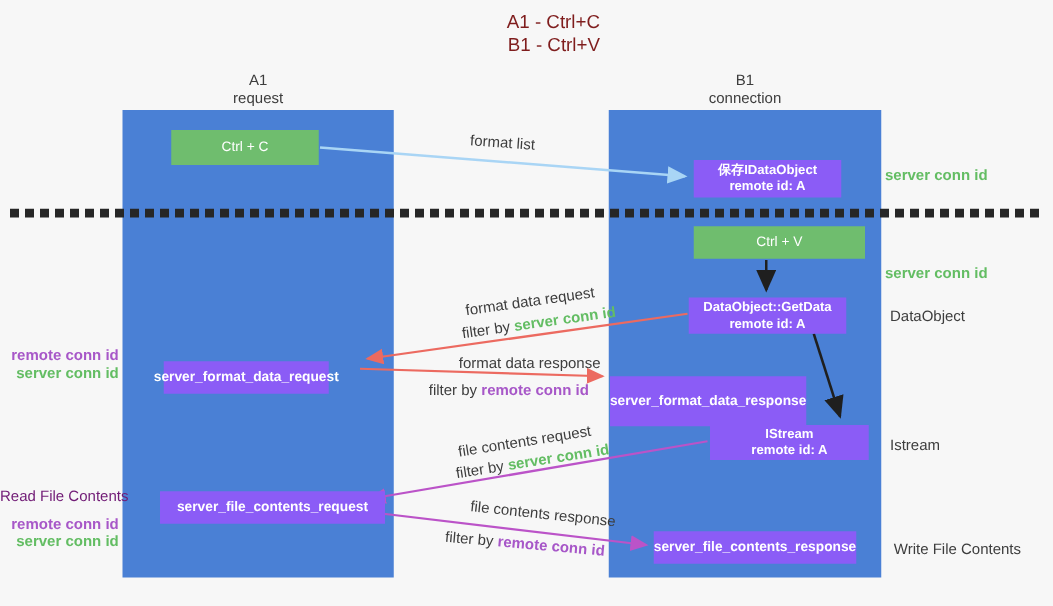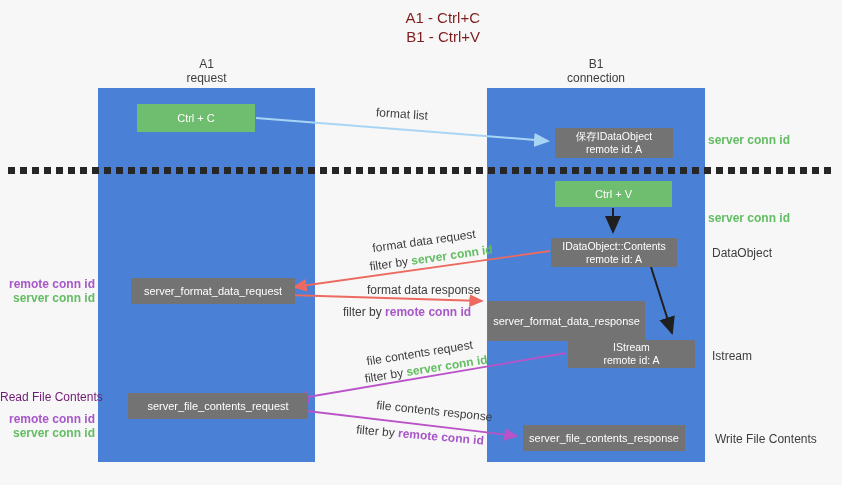--- a/index.html
+++ b/index.html
@@ -9,21 +9,21 @@
          font-size:15px;line-height:19px;color:#7f1d1d;}
   .lane-header{position:absolute;top:57px;text-align:center;font-size:12px;line-height:14px;color:#3d3d3d;}
   .lane{position:absolute;top:88px;height:374px;background:#4a80d5;}
   .lane-left{left:98px;width:217px;}
   .lane-right{left:487px;width:218px;}
   .dotted{position:absolute;left:8px;top:167px;width:824px;height:7px;
           background:repeating-linear-gradient(90deg,#262626 0 7px,transparent 7px 12px);}
   .node{position:absolute;display:flex;flex-direction:column;align-items:center;justify-content:center;
         color:#ffffff;text-align:center;font-size:11px;line-height:13px;white-space:nowrap;}
   .green{background:#6fbd6e;}
-  .orange{background:#737373;}
+  .orange{background:#8b5cf6;font-weight:bold;}
   .lbl{position:absolute;font-size:12px;color:#3d3d3d;white-space:nowrap;}
   .green-t{color:#63bd63;font-weight:bold;}
   .purple-t{color:#a757c8;font-weight:bold;}
   .right-col{line-height:14px;}
   .left-col{position:absolute;left:0;width:95px;text-align:right;font-size:12px;line-height:14px;white-space:nowrap;}
   .rot{transform-origin:center;}
   svg.arrows{position:absolute;left:0;top:0;pointer-events:none;}
 </style>
 </head>
 <body>
@@ -73,28 +73,28 @@
     <line x1="290" y1="409" x2="517" y2="436" stroke="#bb53c8" stroke-width="1.8" marker-end="url(#m-mag)"></line>
   </svg>
 
   <div class="node green" style="left:137px;top:104px;width:118px;height:28px;">
     <span>Ctrl + C</span>
   </div>
   <div class="node orange" style="left:555px;top:128px;width:118px;height:30px;font-size:10.5px;">
     <span>保存IDataObject</span>
     <span>remote id: A</span>
   </div>
-  <div class="node green" style="left:555px;top:181px;width:117px;height:26px;">
+  <div class="node green" style="left:555px;top:181px;width:137px;height:26px;">
     <span>Ctrl + V</span>
   </div>
   <div class="node orange" style="left:551px;top:238px;width:126px;height:29px;font-size:10.5px;">
-    <span>IDataObject::Contents</span>
+    <span>DataObject::GetData</span>
     <span>remote id: A</span>
   </div>
-  <div class="node orange" style="left:131px;top:278px;width:164px;height:26px;justify-content:center;">
+  <div class="node orange" style="left:131px;top:289px;width:132px;height:26px;justify-content:center;">
     <span>server_format_data_request</span>
   </div>
   <div class="node orange" style="left:488px;top:301px;width:157px;height:40px;">
     <span>server_format_data_response</span>
   </div>
   <div class="node orange" style="left:568px;top:340px;width:127px;height:28px;font-size:10.5px;">
     <span>IStream</span>
     <span>remote id: A</span>
   </div>
   <div class="node orange" style="left:128px;top:393px;width:180px;height:26px;">

